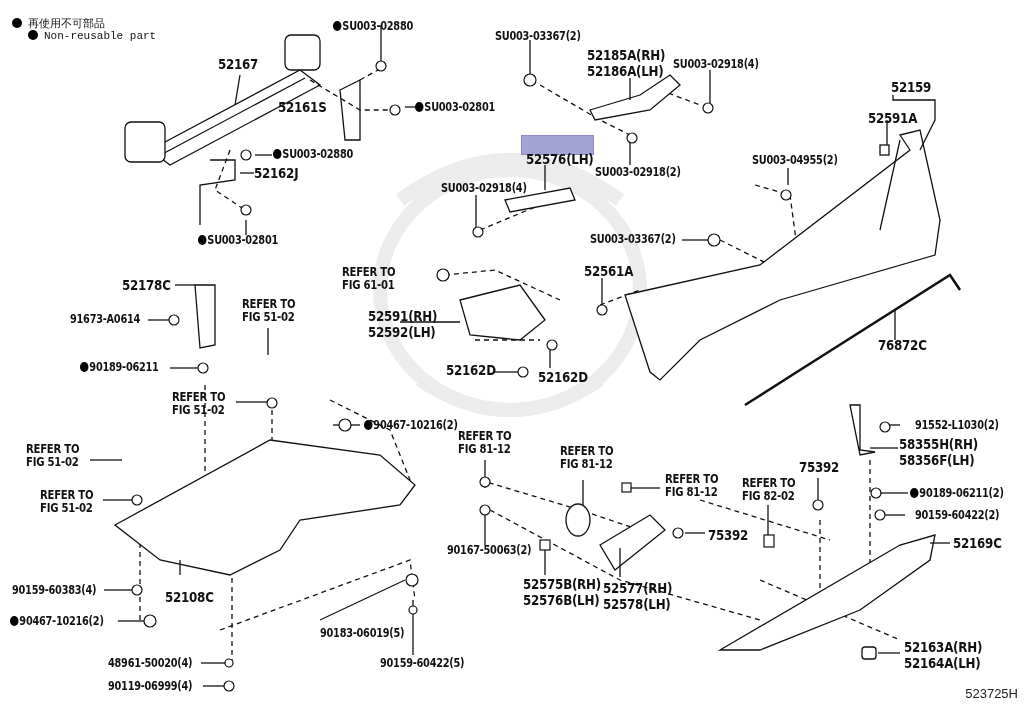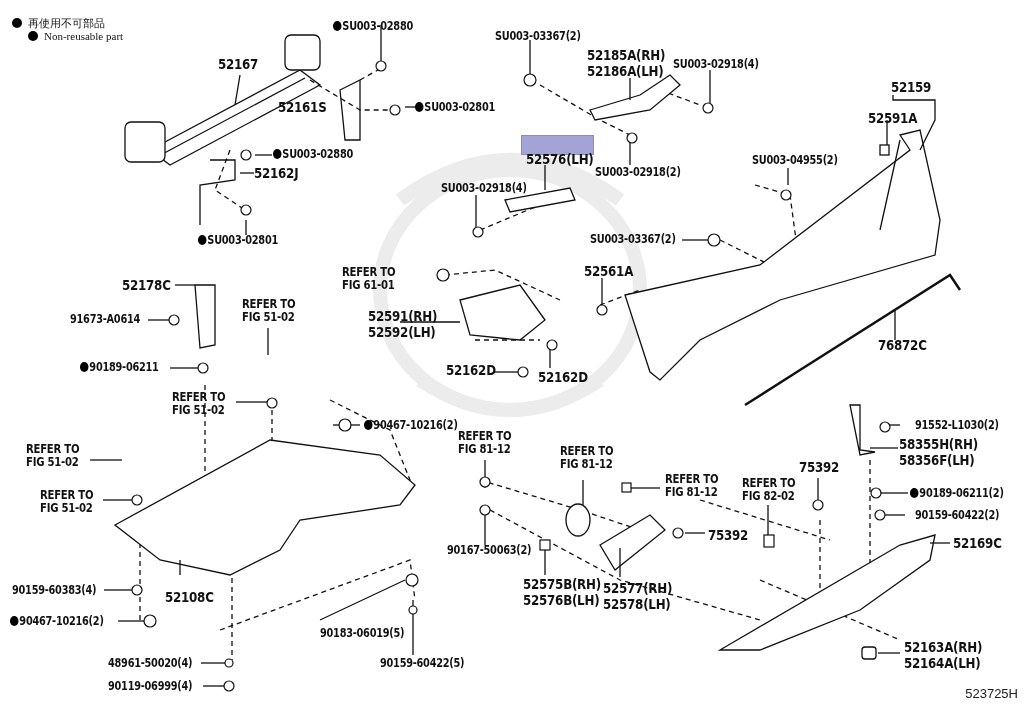--- a/index.html
+++ b/index.html
@@ -3,21 +3,21 @@
 <meta charset="utf-8">
 <style>
   html,body{margin:0;padding:0;background:#fff;}
   #stage{position:relative;width:1024px;height:707px;overflow:hidden;background:#fff;font-family:"DejaVu Sans Condensed","DejaVu Sans",sans-serif;}
   svg#art{position:absolute;left:0;top:0;width:1024px;height:707px;}
   .lbl{position:absolute;font-family:"DejaVu Sans",sans-serif;font-weight:bold;color:#111;white-space:nowrap;line-height:1;letter-spacing:-0.3px;}
   .big{font-size:14px;transform:scaleX(0.85);transform-origin:left top;}
   .sm{font-size:11.5px;transform:scaleX(0.85);transform-origin:left top;}
   .ref{font-size:11.5px;transform:scaleX(0.88);transform-origin:left top;line-height:1.15;}
   .dot{display:inline-block;width:10px;height:10px;border-radius:50%;background:#000;vertical-align:-1px;margin-right:1px;}
-  .legend{position:absolute;left:12px;font-size:11px;font-family:Liberation Serif, serif;color:#111;}
+  .legend{position:absolute;left:12px;font-size:11px;font-family:Liberation Mono, monospace;color:#111;}
   .legend .dot{margin-right:6px;}
   #highlight{position:absolute;left:521px;top:135px;width:73px;height:20px;background:#a3a3d6;border:1px solid #8a8ac4;box-sizing:border-box;}
   #code{position:absolute;right:6px;bottom:6px;font-family:"Liberation Sans",sans-serif;font-size:13px;color:#222;}
 </style>
 </head>
 <body>
 
 <div id="stage">
 
   <svg id="art" viewBox="0 0 1024 707">

